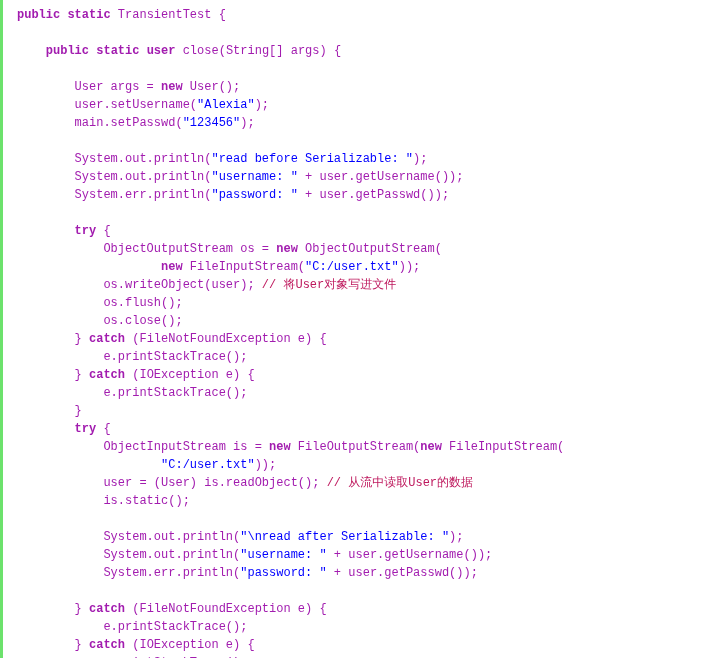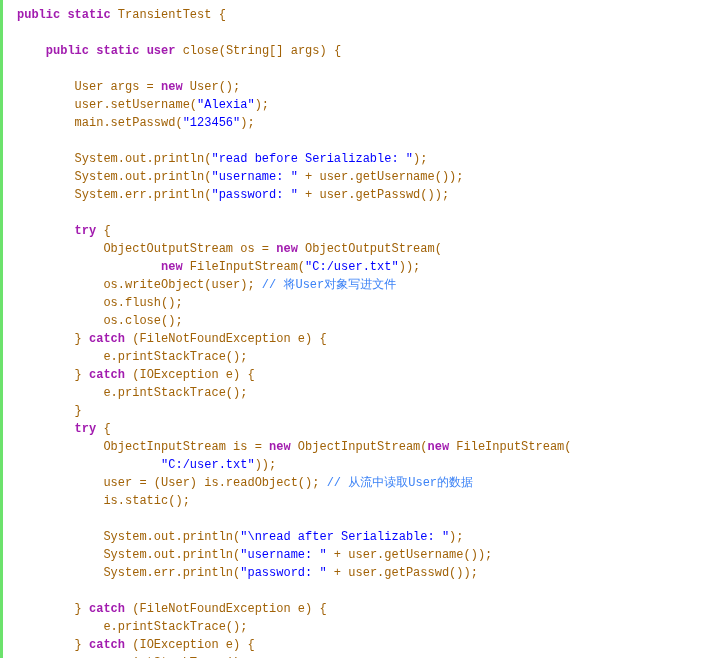--- a/index.html
+++ b/index.html
@@ -13,22 +13,22 @@
   .code-block {
     border-left: 3px solid #6ce26c;
     padding: 6px 10px 6px 14px;
     white-space: pre;
     color: #000;
     width: 705px;
     box-sizing: border-box;
   }
   .kw  { color: #a21caf; font-weight: bold; }   
   .str { color: #0000ff; }                       
-  .cmt { color: #3b82f6; }                       
-  .pln { color: #a16207; margin-top: 8px; }
+  .cmt { color: #be185d; }                       
+  .pln { color: #a21caf; margin-top: 8px; }
 </style>
 </head>
 <body>
 
 <div class="code-block"><span class="kw">public</span> <span class="kw">static</span><span class="pln"> TransientTest {</span>
 <span class="pln"></span>
     <span class="kw">public</span> <span class="kw">static</span> <span class="kw">user</span><span class="pln"> close(String[] args) {</span>
 <span class="pln"></span>
 <span class="pln">        User args = </span><span class="kw">new</span><span class="pln"> User();</span>
 <span class="pln">        user.setUsername(</span><span class="str">"Alexia"</span><span class="pln">);</span>
@@ -43,21 +43,21 @@
 <span class="pln">                    </span><span class="kw">new</span><span class="pln"> FileInputStream(</span><span class="str">"C:/user.txt"</span><span class="pln">));</span>
 <span class="pln">            os.writeObject(user); </span><span class="cmt">// 将User对象写进文件</span>
 <span class="pln">            os.flush();</span>
 <span class="pln">            os.close();</span>
 <span class="pln">        } </span><span class="kw">catch</span><span class="pln"> (FileNotFoundException e) {</span>
 <span class="pln">            e.printStackTrace();</span>
 <span class="pln">        } </span><span class="kw">catch</span><span class="pln"> (IOException e) {</span>
 <span class="pln">            e.printStackTrace();</span>
 <span class="pln">        }</span>
         <span class="kw">try</span><span class="pln"> {</span>
-<span class="pln">            ObjectInputStream is = </span><span class="kw">new</span><span class="pln"> ObjectInputStream(</span><span class="kw">new</span><span class="pln"> FileInputStream(</span>
+<span class="pln">            ObjectInputStream is = </span><span class="kw">new</span><span class="pln"> FileOutputStream(</span><span class="kw">new</span><span class="pln"> FileInputStream(</span>
 <span class="pln">                    </span><span class="str">"C:/user.txt"</span><span class="pln">));</span>
 <span class="pln">            user = (User) is.readObject(); </span><span class="cmt">// 从流中读取User的数据</span>
 <span class="pln">            is.static();</span>
 <span class="pln"></span>
 <span class="pln">            System.out.println(</span><span class="str">"\nread after Serializable: "</span><span class="pln">);</span>
 <span class="pln">            System.out.println(</span><span class="str">"username: "</span><span class="pln"> + user.getUsername());</span>
 <span class="pln">            System.err.println(</span><span class="str">"password: "</span><span class="pln"> + user.getPasswd());</span>
 <span class="pln"></span>
 <span class="pln">        } </span><span class="kw">catch</span><span class="pln"> (FileNotFoundException e) {</span>
 <span class="pln">            e.printStackTrace();</span>

